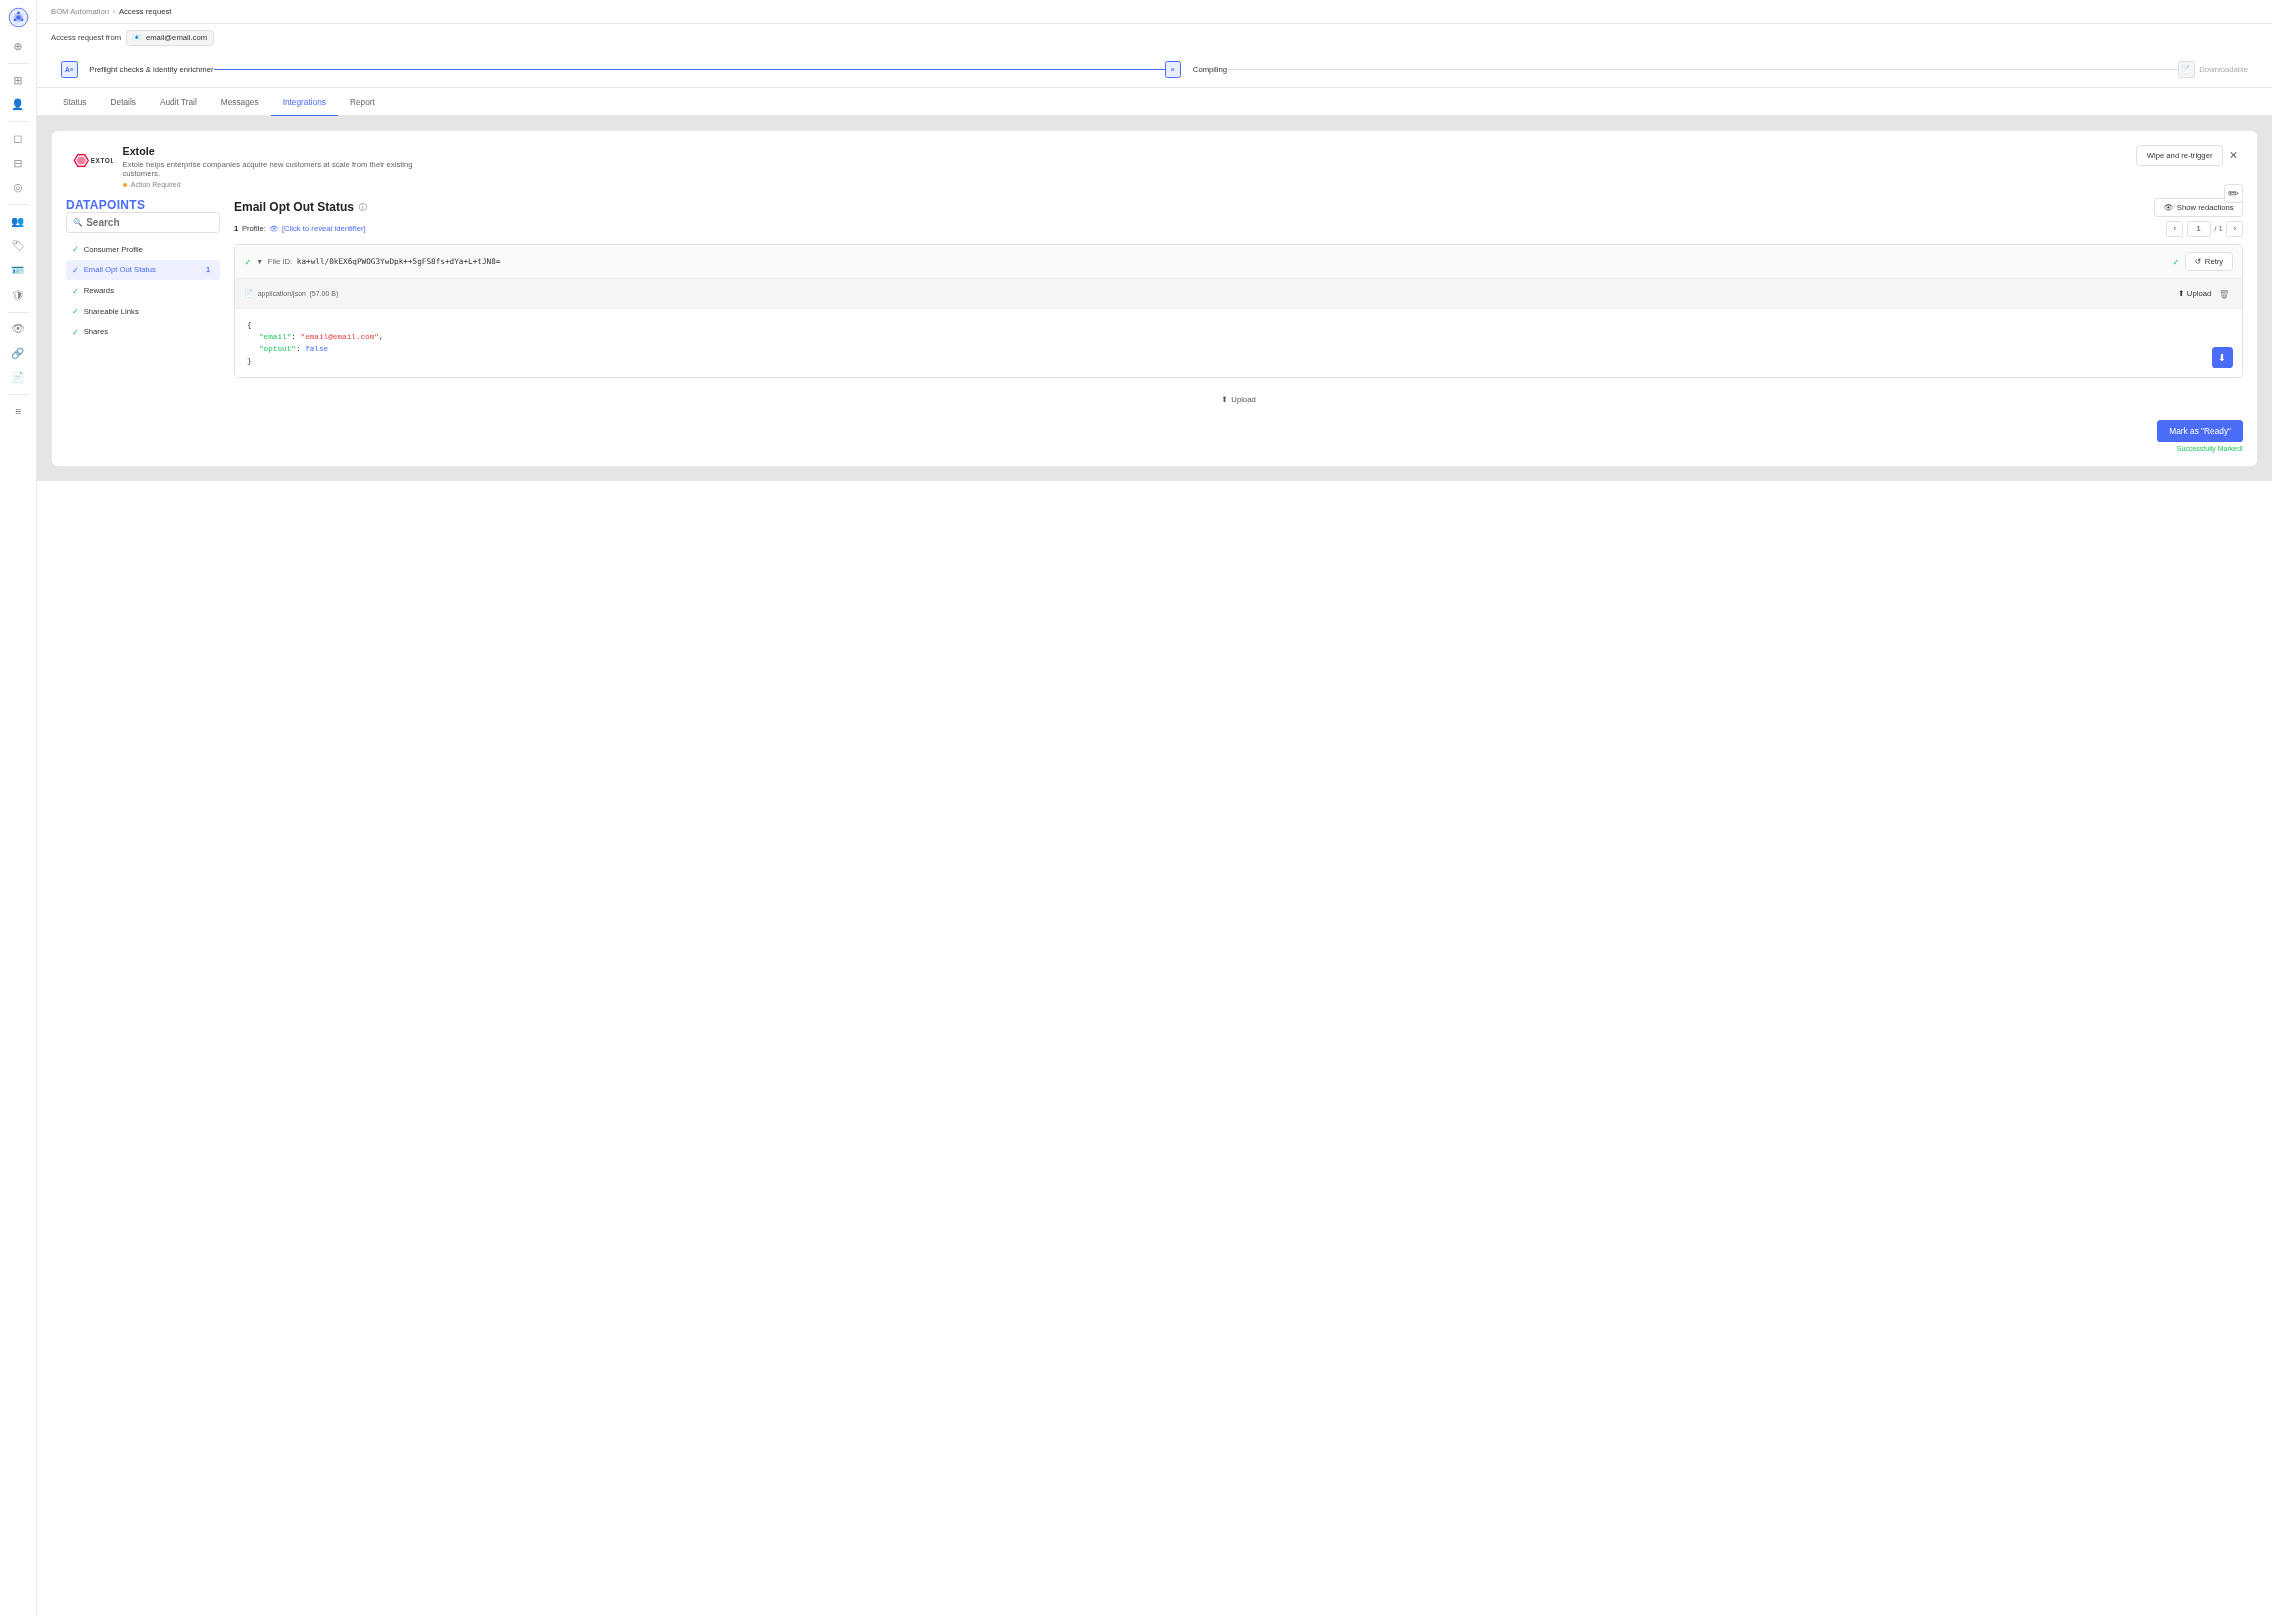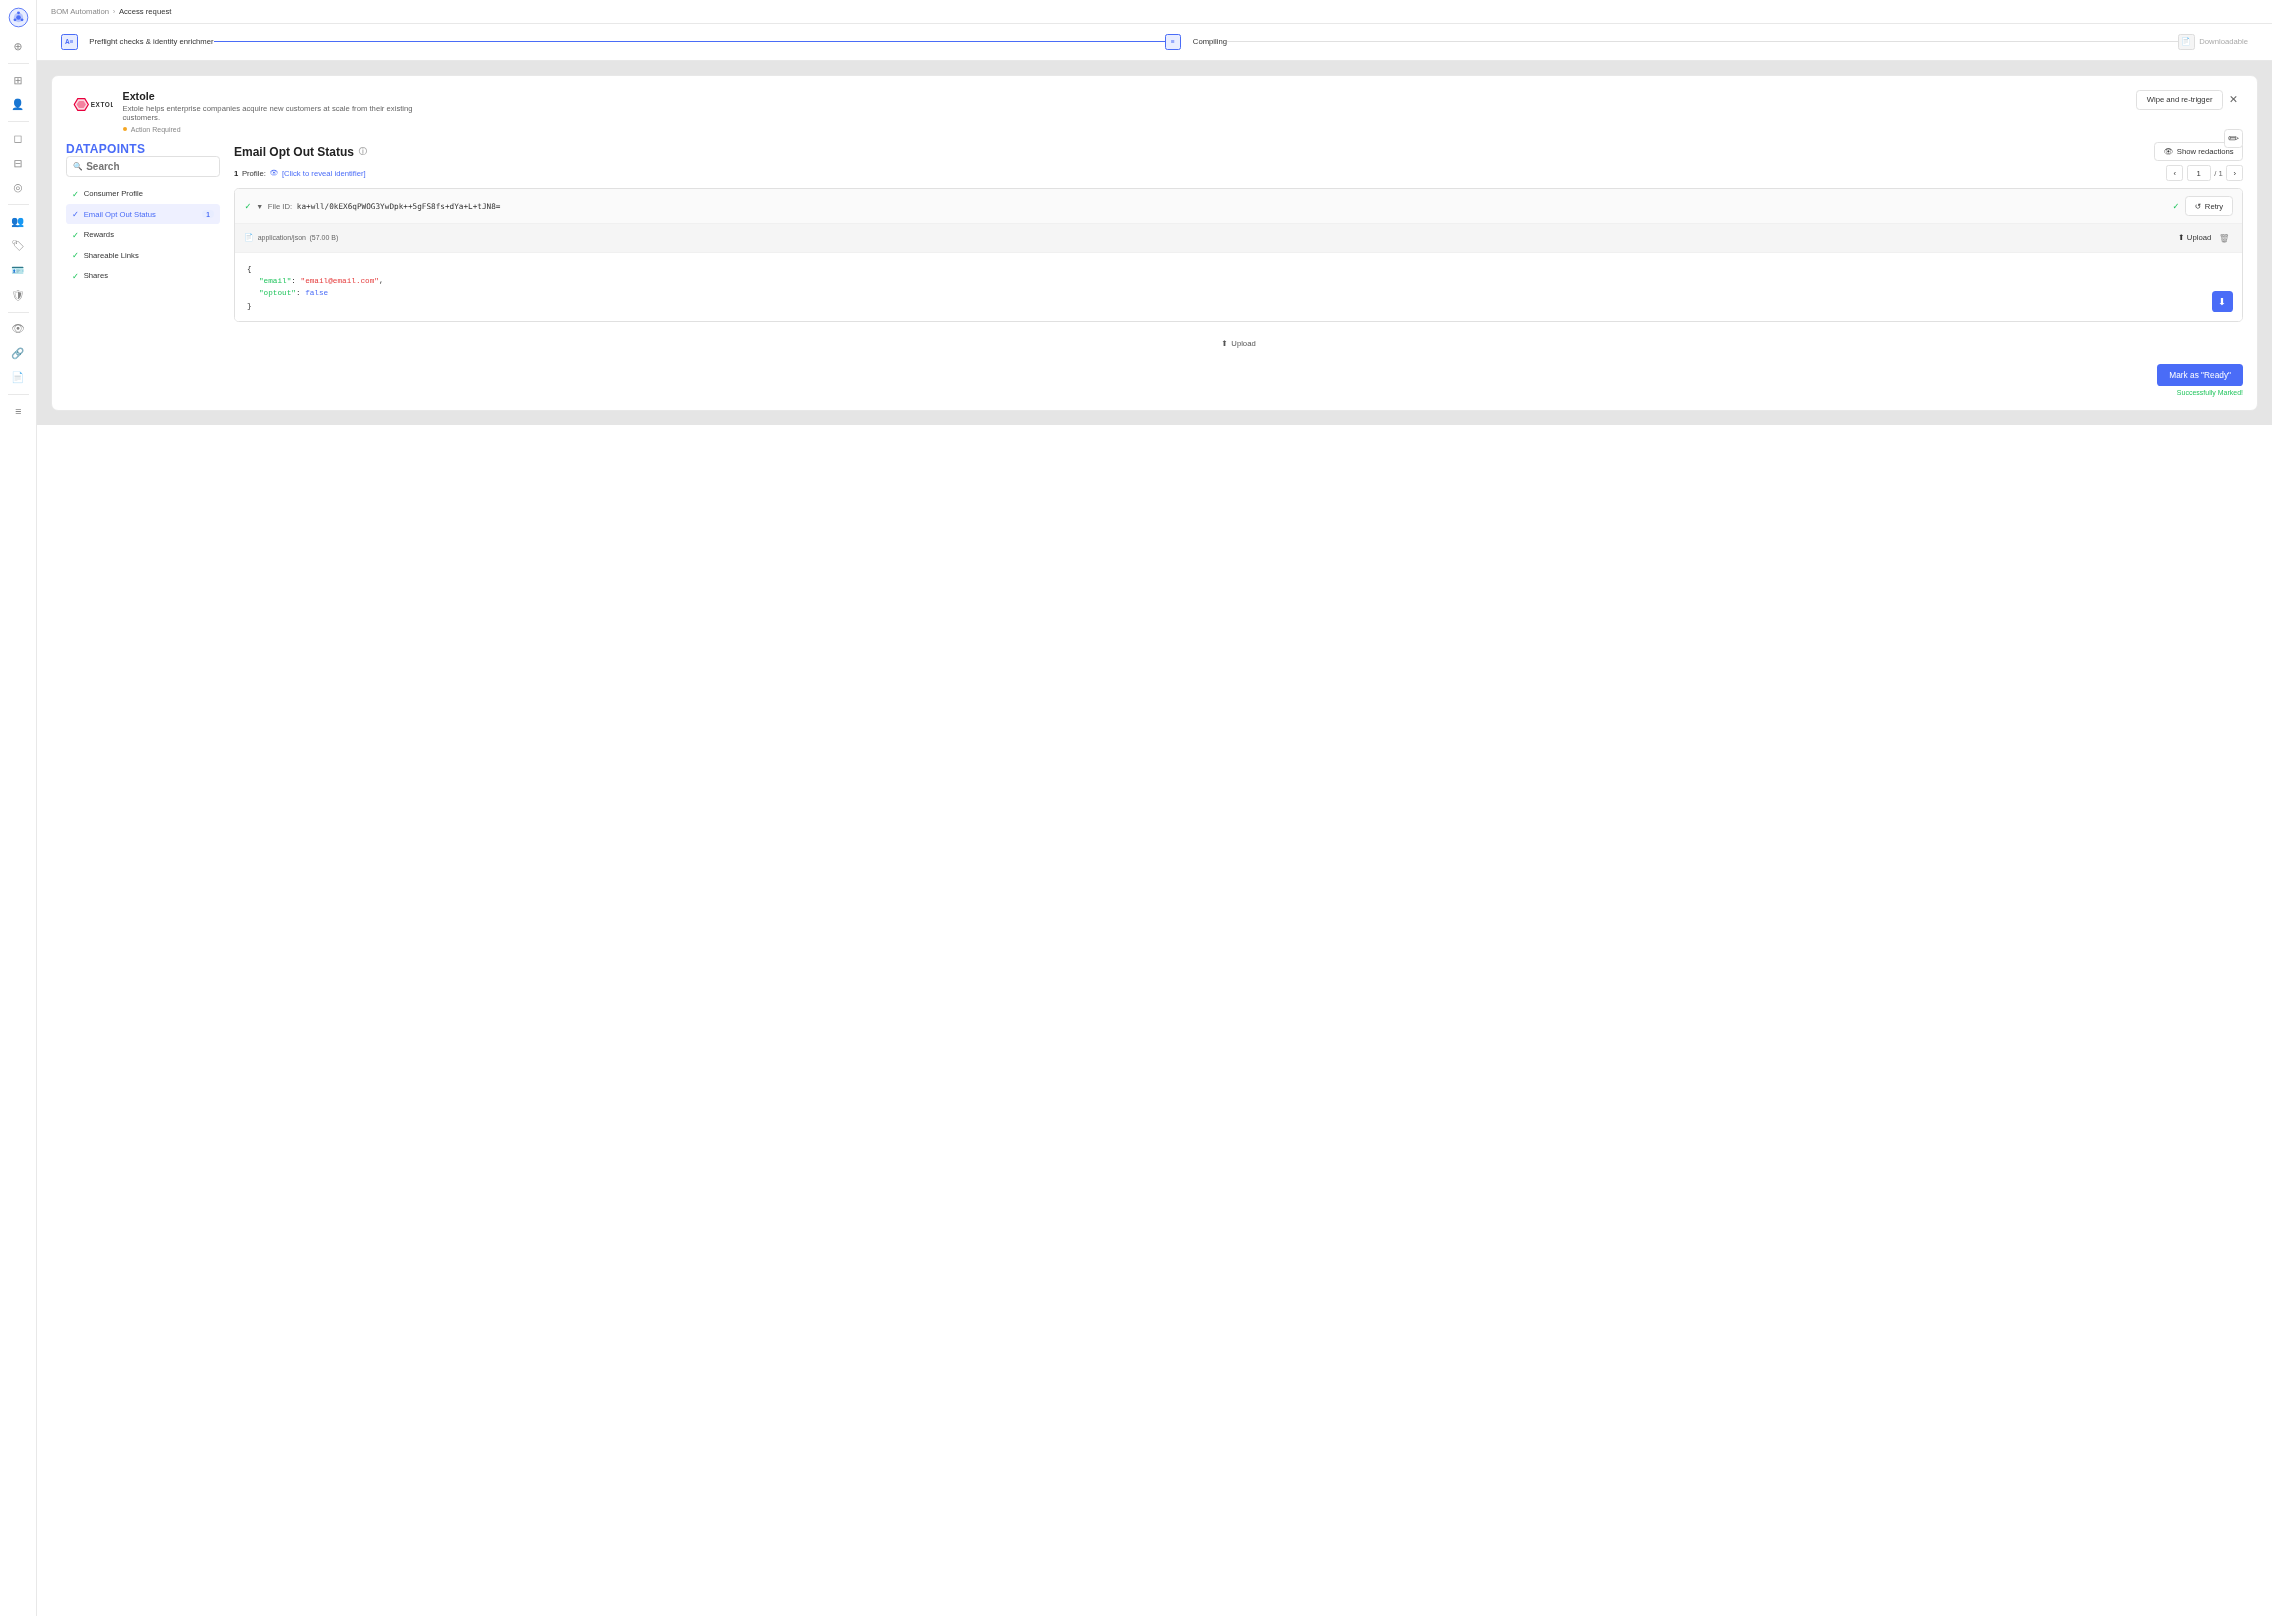--- a/index.html
+++ b/index.html
@@ -307,20 +307,27 @@
 <div class="main">
 
   <div class="topbar">
     <div class="topbar-breadcrumb">
       <span class="topbar-link">BOM Automation</span>
       <span class="topbar-chevron">›</span>
       <span class="topbar-current">Access request</span>
     </div>
   </div>
 
+  <div class="access-bar">
+    <span>Access request from</span>
+    <div class="email-badge">
+      <span style="color:#4a6cf7; font-size:7.7px;">📧</span>
+      <span>email@email.com</span>
+    </div>
+  </div>
 
   <div class="stepper">
 
     <div class="step">
       <div class="step-icon active" style="font-size:6.5px; font-weight:700;">A≡</div>
       <span class="step-label active">Preflight checks &amp; identity enrichmer</span>
     </div>
     <div class="step-line completed"></div>
 
     <div class="step">
@@ -328,20 +335,28 @@
       <span class="step-label active">Compiling</span>
     </div>
     <div class="step-line"></div>
 
     <div class="step">
       <div class="step-icon inactive" style="font-size:7.7px;">📄</div>
       <span class="step-label inactive">Downloadable</span>
     </div>
   </div>
 
+  <div class="tabs">
+    <div class="tab">Status</div>
+    <div class="tab">Details</div>
+    <div class="tab">Audit Trail</div>
+    <div class="tab">Messages</div>
+    <div class="tab active">Integrations</div>
+    <div class="tab">Report</div>
+  </div>
 
   <div class="integration-wrapper">
     <div class="integration-card">
 
       <div class="card-header">
         <div class="card-header-left">
 
           <div class="extole-logo">
             <svg viewBox="0 0 80 50" fill="none" xmlns="http://www.w3.org/2000/svg" style="font-size:14px">
 

